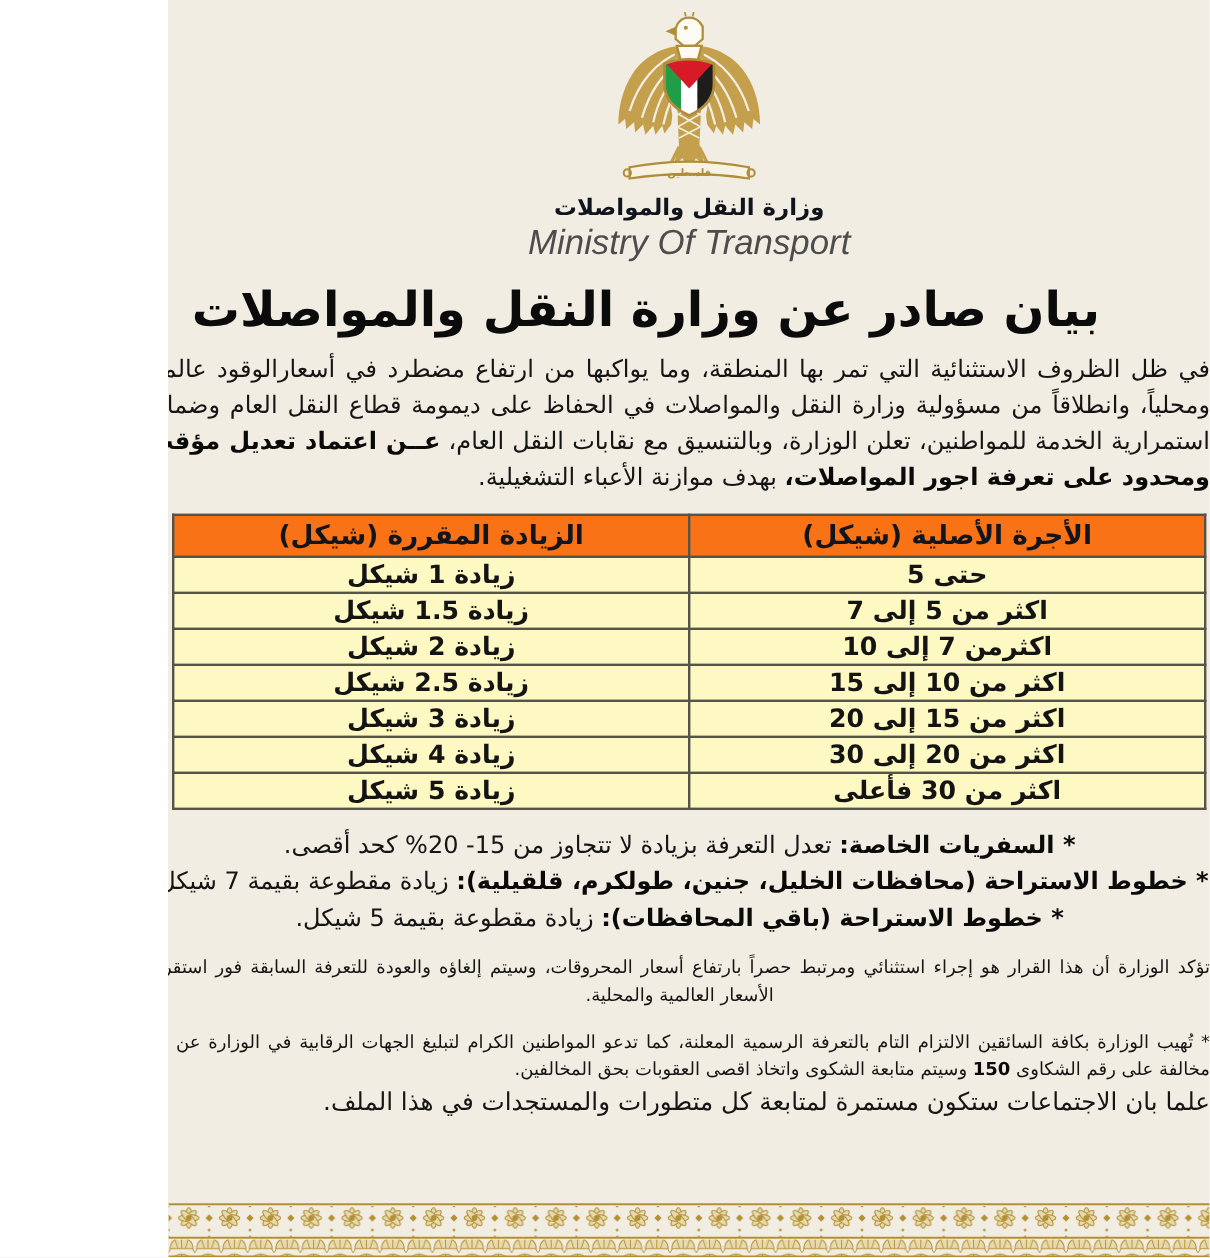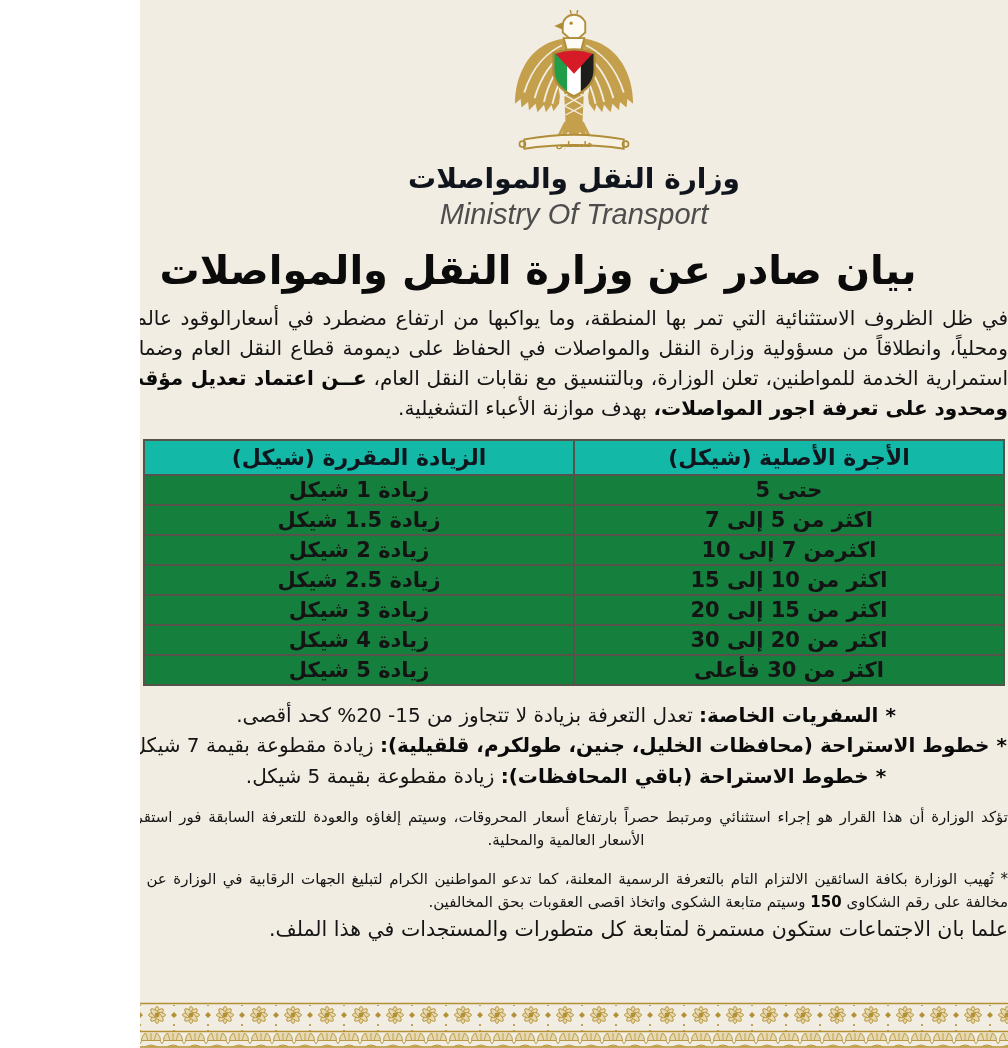--- a/index.html
+++ b/index.html
@@ -3,40 +3,40 @@
 <meta charset="utf-8">
 <style>
   html,body{margin:0;padding:0;}
   .page{
     position:relative;width:868px;height:1048px;overflow:hidden;
     background:#f2ede2;color:#151515;
     font-family:"DejaVu Sans",sans-serif;
   }
   .masthead{text-align:center;padding-top:10px;}
   .emblem{display:block;margin:0 auto;}
-  .ministry-ar{font-size:28px;font-weight:bold;color:#10151d;margin-top:2px;}
+  .ministry-ar{font-size:19px;font-weight:bold;color:#10151d;margin-top:2px;}
   .ministry-en{font-size:29px;color:#4d4d4d;margin-top:3px;font-family:"Liberation Sans",sans-serif;font-style:italic;}
   .title{
     text-align:center;font-size:40px;font-weight:bold;color:#0b0b0b;
     margin:16px auto 10px;width:940px;line-height:1.15;
   }
   .intro{
     width:884px;margin:4px auto 16px;font-size:20px;line-height:1.5;
     text-align:justify;text-align-last:right;
   }
   .intro b,.note b,.para b{font-weight:bold;color:#0a0a0a;}
   .fare-table{
     width:862px;margin:12px auto 0;border-collapse:collapse;table-layout:fixed;
     text-align:center;font-weight:bold;
   }
   .fare-table th{
-    background:#14b8a6;font-size:22px;padding:4px 0;border:2px solid #55544b;color:#11161e;margin-top:15px;
+    background:#f97316;font-size:22px;padding:4px 0;border:2px solid #55544b;color:#11161e;margin-top:15px;
   }
   .fare-table td{
-    background:#15803d;font-size:21px;padding:2px 0;border:2px solid #55544b;color:#141414;
+    background:#fef9c3;font-size:21px;padding:2px 0;border:2px solid #55544b;color:#141414;
   }
   .notes{width:884px;margin:14px auto 0;font-size:20px;line-height:1.52;text-align:right;}
   .note{margin:0;text-align:center;}
   .para{width:884px;margin:15px auto 0;font-size:15px;line-height:1.5;text-align:justify;}
   .para2{text-align-last:center;}
   .para3{text-align-last:right;margin-top:17px;}
   .closing{width:884px;margin:1px auto 0;font-size:20.5px;line-height:1.5;text-align:right;}
   .bottom-border{position:absolute;left:0;bottom:0;display:block;}
   .sparkle{position:absolute;left:901px;top:960px;}
 </style>

